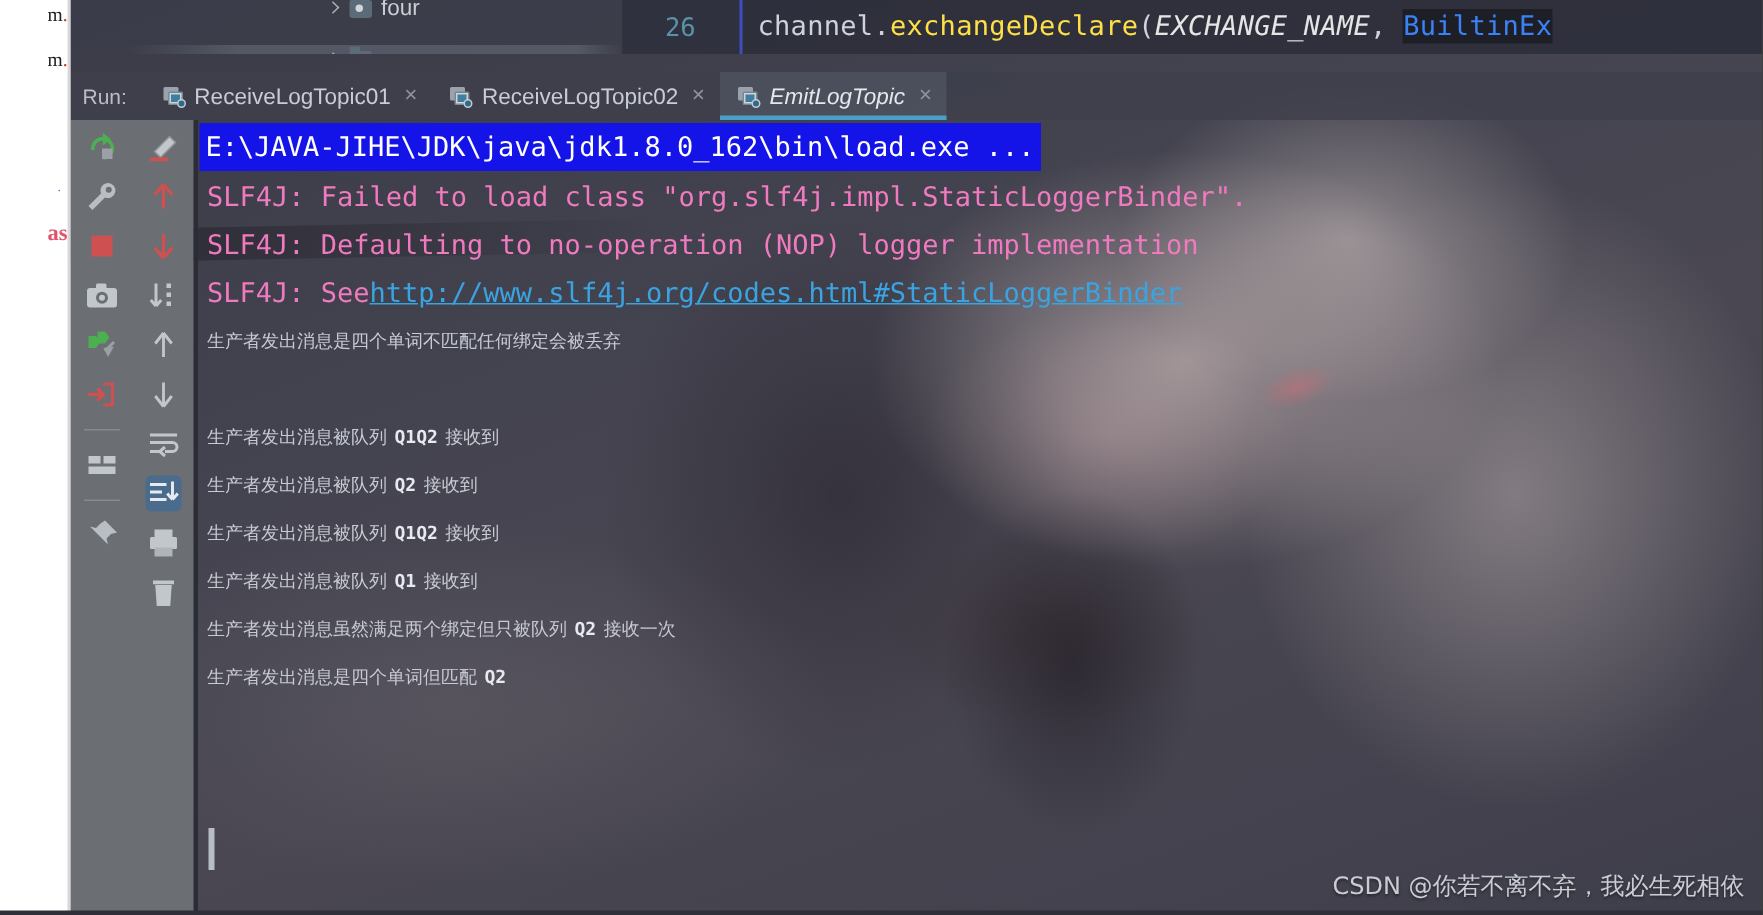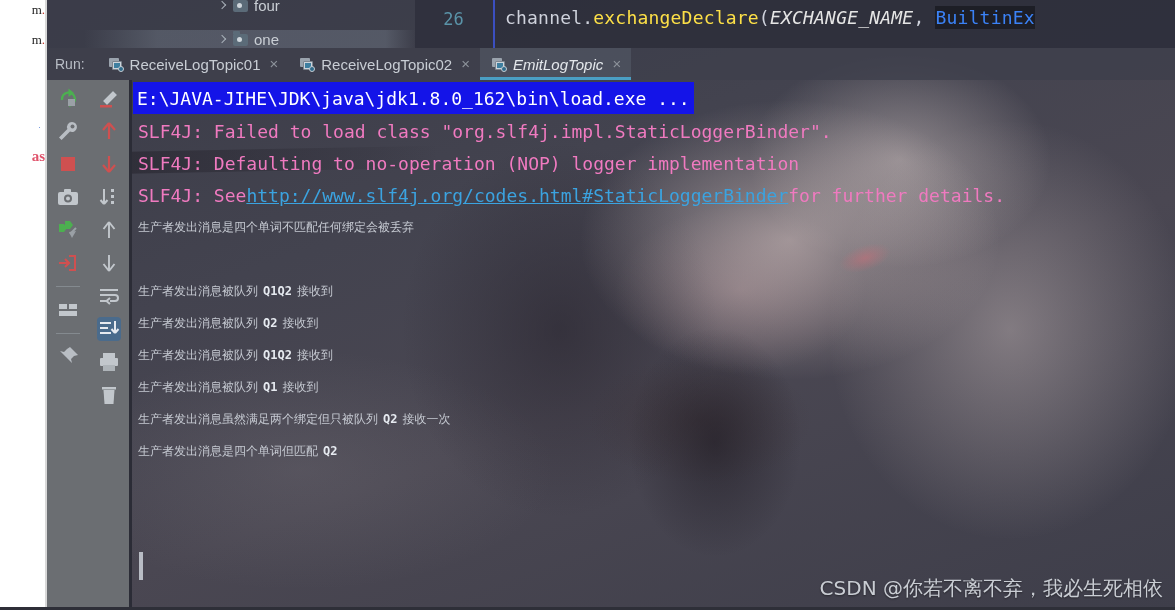--- a/index.html
+++ b/index.html
@@ -55,21 +55,21 @@
     z-index: 0;
   }
   .wall-streak {
     position: absolute; left: 0; top: 150px; width: 440px; height: 22px;
     background: linear-gradient(90deg, rgba(25,22,30,0.55), rgba(25,22,30,0.10) 85%, transparent);
     transform: rotate(-1.1deg); z-index: 1;
   }
 
   
   .editor {
-    position: absolute; left: 47px; top: 0; width: 1128px; height: 48px;
+    position: absolute; left: 47px; top: 0; width: 1128px; height: 36px;
     z-index: 2; overflow: hidden;
   }
   .editor-proj {
     position: absolute; left: 0; top: 0; width: 368px; height: 48px;
     background: rgba(60,62,74,0.62);
   }
   .tree-row { position: absolute; left: 0; width: 368px; height: 24px; }
   .tree-row.sel {
     background: linear-gradient(90deg, rgba(255,255,255,0.0) 10%, rgba(170,185,200,0.22) 30%, rgba(170,185,200,0.22) 92%, rgba(255,255,255,0) 100%);
   }
@@ -222,21 +222,21 @@
   }
   .link { color: #3ba3e0; text-decoration: underline; }
   .caret {
     position: absolute; left: 10px; top: 472px; width: 4px; height: 28px;
     background: #b8bcc4;
   }
 
   
   .watermark {
     position: absolute; right: 12px; bottom: 8px; z-index: 8;
-    font-size: 20px; color: #d4d8de; opacity: .93;
+    font-size: 16px; color: #d4d8de; opacity: .93;
     font-family: "DejaVu Sans", "Liberation Sans", sans-serif;
     text-shadow: 0 1px 2px rgba(0,0,0,.45);
   }
 
   
   .bottom-bar {
     position: absolute; left: 0; bottom: 0; width: 1175px; height: 3px;
     background: #2e2f38; z-index: 9;
   }
 </style>
@@ -447,21 +447,20 @@
     <div class="console">
       <div class="console-edge"></div>
 
       <div class="cline sel" style="top:2px;">E:\JAVA-JIHE\JDK\java\jdk1.8.0_162\bin\load.exe ...</div>
       <div class="cline err" style="top:35px;">SLF4J: Failed to load class "org.slf4j.impl.StaticLoggerBinder".</div>
       <div class="cline err" style="top:67px;">SLF4J: Defaulting to no-operation (NOP) logger implementation</div>
 
       <div class="cline err" style="top:99px;">
           <span>SLF4J: See </span>
           <span class="link">http://www.slf4j.org/codes.html#StaticLoggerBinder</span>
-          <span> for further details.</span>
         </div>
 
       <div class="cline cn" style="top:131px;">生产者发出消息是四个单词不匹配任何绑定会被丢弃</div>
 
       <div class="cline cn" style="top:195px;">
           <span>生产者发出消息被队列</span>
           <span class="mono">Q1Q2</span>
           <span>接收到</span>
         </div>
 

